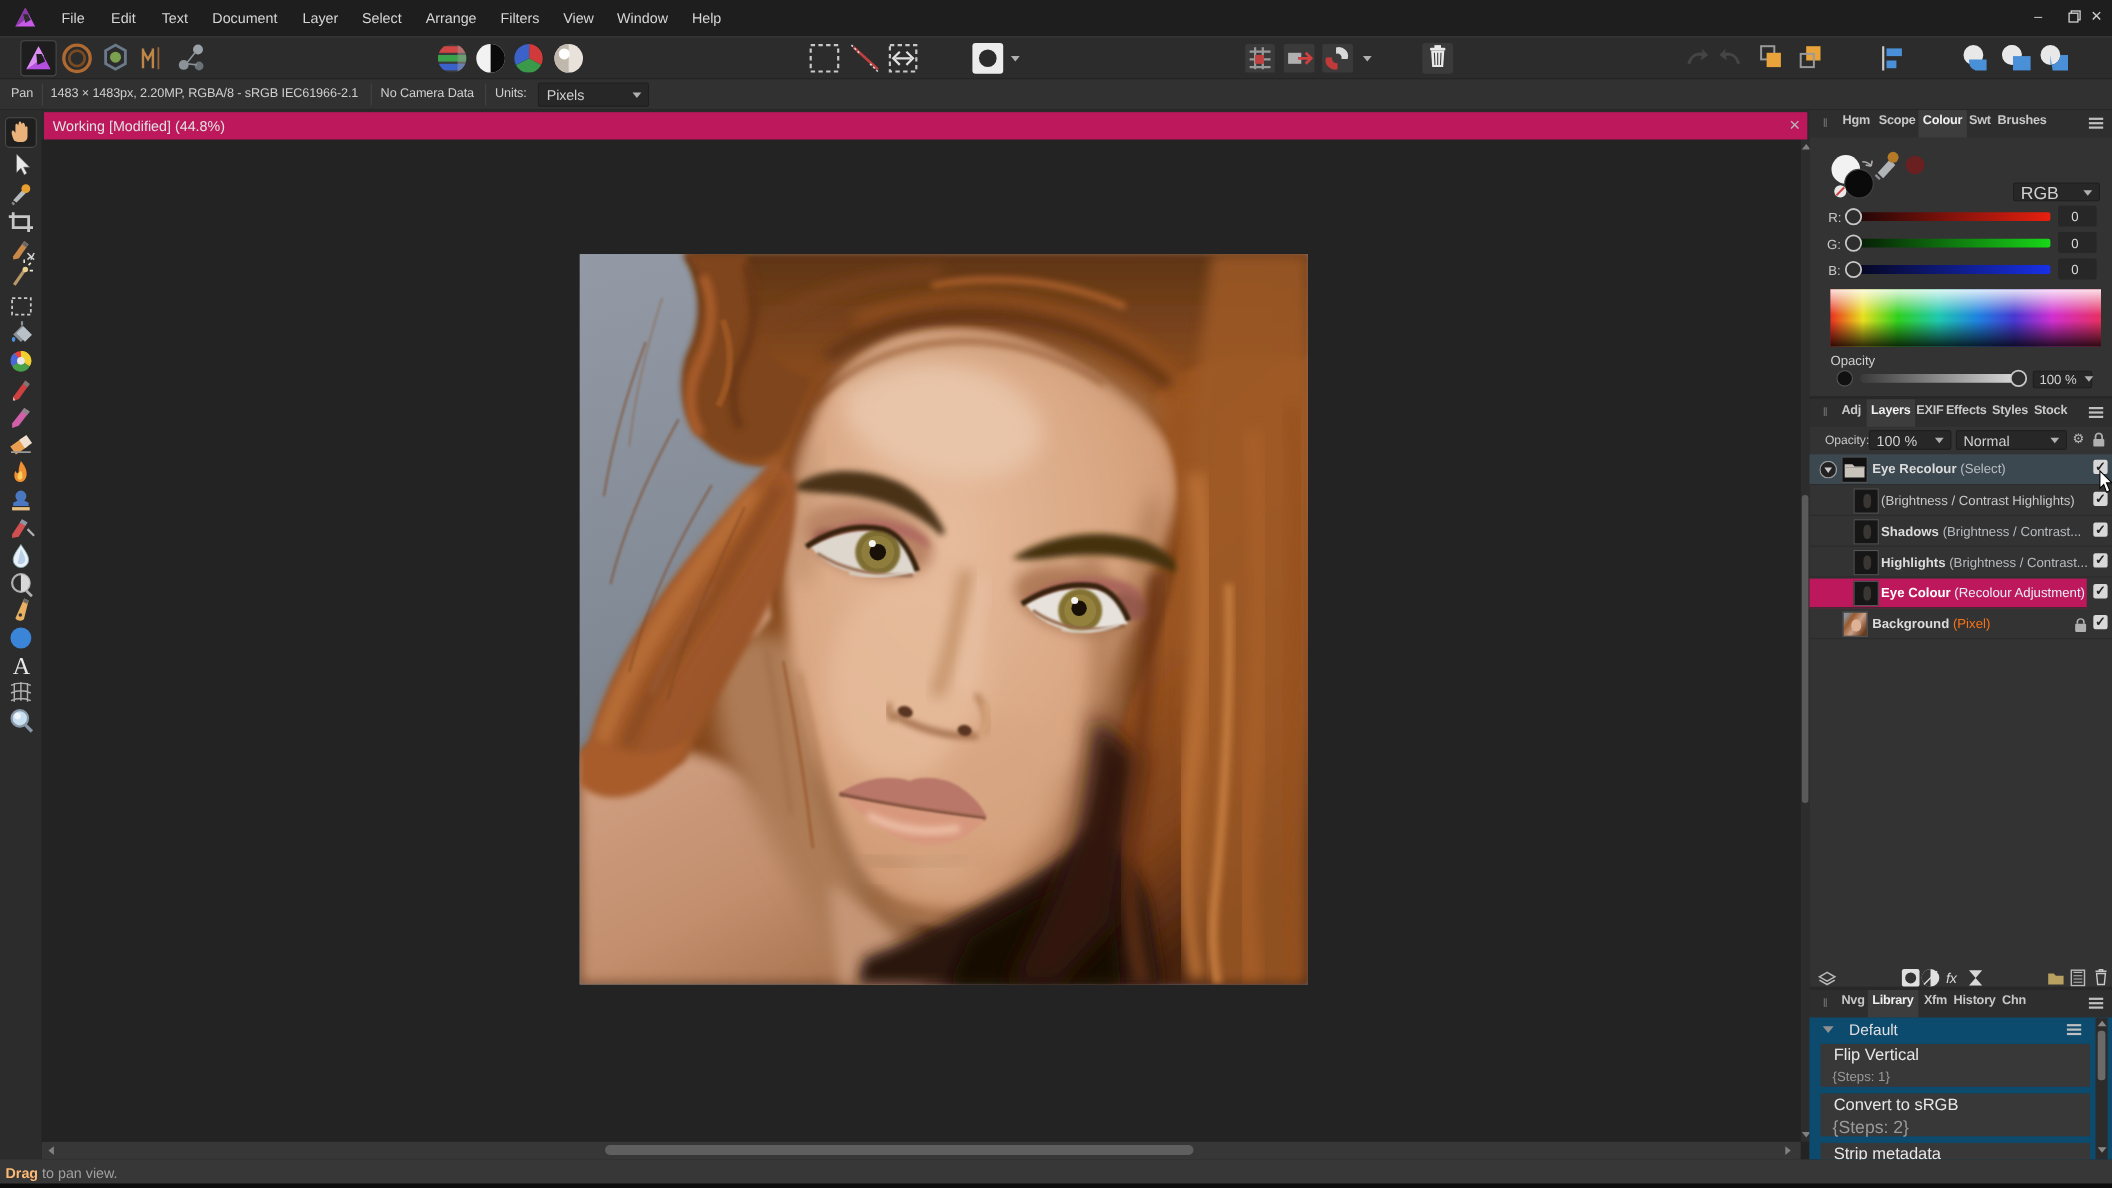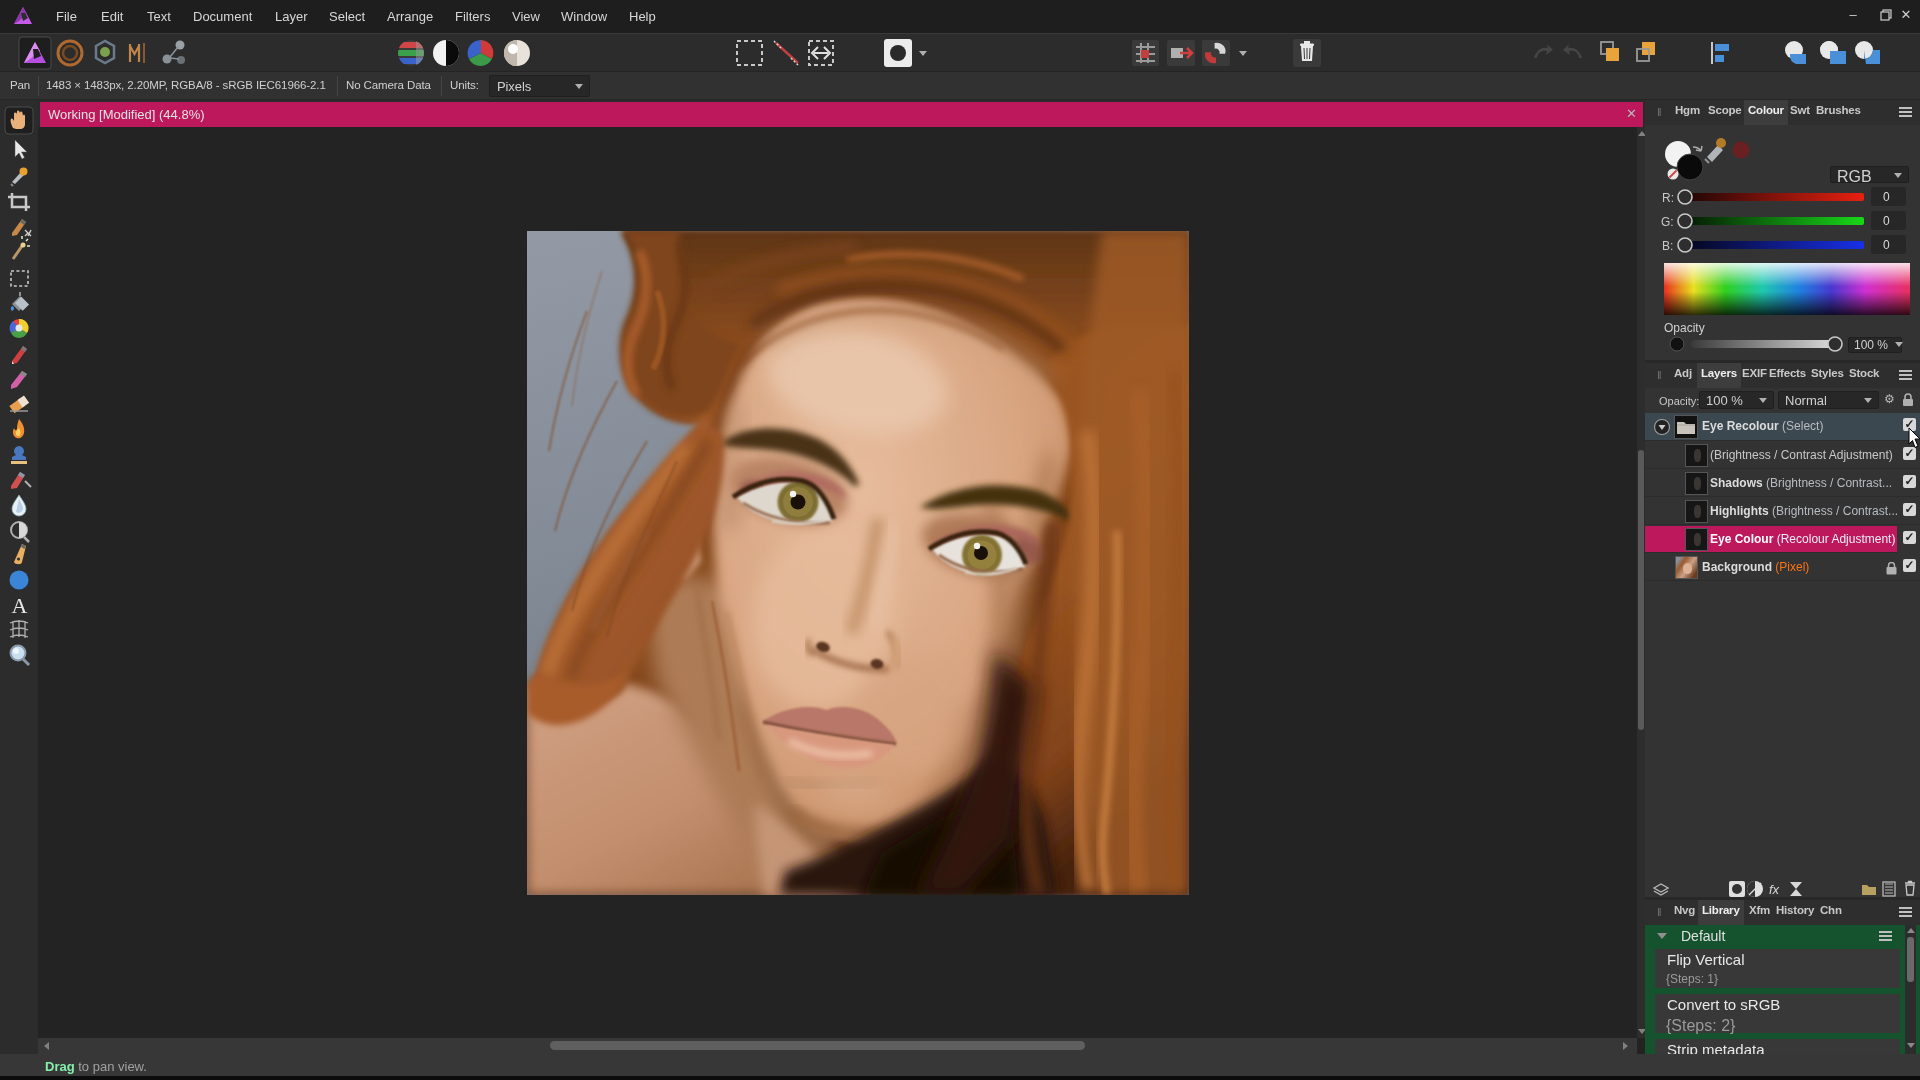--- a/index.html
+++ b/index.html
@@ -45,21 +45,21 @@
 
 #vscroll { position:absolute; left:1637px; top:127px; width:8px; height:911px; background:#2d2d2d; }
 #vthumb { position:absolute; left:1px; top:323px; width:6px; height:280px; background:#5a5a5a; border-radius:3px; }
 #hscroll { position:absolute; left:38px; top:1038px; width:1599px; height:16px; background:#373737; }
 #hthumb { position:absolute; left:512px; top:3px; width:535px; height:9px; background:#5f5f5f; border-radius:5px; }
 .scrollarrow { position:absolute; width:0; height:0; }
 
 
 #statusbar { position:absolute; left:0; top:1054px; width:1920px; height:22px; background:#373737;
   font-size:13px; color:#a0a0a0; }
-#statusbar b { color:#86efac;margin-left:40px; }
+#statusbar b { color:#fdba74; }
 #blackstrip { position:absolute; left:0; top:1076px; width:1920px; height:4px; background:#0c0c0c; }
 
 
 #rightpanel { position:absolute; left:1645px; top:100px; width:275px; height:954px; background:#333333; }
 .ptabs { position:absolute; left:0; width:275px; height:25px; background:#2e2e2e; color:#c8c8c8; font-size:11.5px; letter-spacing:-0.2px; }
 .ptab { position:absolute; top:4px;font-weight:bold; }
 .ptab.sel-box { top:0; height:25px; background:#3d3d3d; color:#efefef; padding-top:4px; padding-left:4px; padding-right:4px; }
 .hamb { position:absolute; right:8px; top:6px; width:13px; height:11px; color:#c0c0c0; }
 .hamb:before { content:""; position:absolute; left:0; top:1px; width:13px; height:2px; background:#c0c0c0;
   box-shadow:0 4px 0 #c0c0c0, 0 8px 0 #c0c0c0; }
@@ -633,21 +633,21 @@
           <path d="M3 10 L21 10" stroke="#a8a49c" stroke-width="1"></path>
         </svg>
         <span style="position:absolute;left:57px;top:6px"><b>Eye Recolour</b> <span style="color:#b8bcc0">(Select)</span></span>
         <span class="chk" style="left:258px;top:5px"></span>
         <svg width="16" height="22" viewBox="0 0 16 22" style="position:absolute;left:262px;top:14px;z-index:5">
           <path d="M2 1 L13 12 L8 12 L11 19 L8 20.5 L5.5 13.5 L2 17 Z" fill="#fff" stroke="#000" stroke-width="1"></path>
         </svg>
       </div>
       <div style="position:absolute;top:29px;width:275px;height:27px;border-bottom:1px solid #2c2c2c">
         <span class="lthumb" style="left:40px"></span>
-        <span style="position:absolute;left:65px;top:6px;color:#c8c8c8">(Brightness / Contrast Adjustment)</span>
+        <span style="position:absolute;left:65px;top:6px;color:#c8c8c8">(Brightness / Contrast Highlights)</span>
         <span class="chk" style="left:258px;top:5px"></span>
       </div>
       <div style="position:absolute;top:57px;width:275px;height:27px;border-bottom:1px solid #2c2c2c">
         <span class="lthumb" style="left:40px"></span>
         <span style="position:absolute;left:65px;top:6px"><b>Shadows</b> <span style="color:#b8bcc0">(Brightness / Contrast...</span></span>
         <span class="chk" style="left:258px;top:5px"></span>
       </div>
       <div style="position:absolute;top:85px;width:275px;height:27px;border-bottom:1px solid #2c2c2c">
         <span class="lthumb" style="left:40px"></span>
         <span style="position:absolute;left:65px;top:6px"><b>Highlights</b> <span style="color:#b8bcc0">(Brightness / Contrast...</span></span>
@@ -688,21 +688,21 @@
 
     <div class="ptabs" style="top:800px">
       <span class="gripdots">‖</span>
       <span class="ptab" style="left:29px">Nvg</span>
       <span class="ptab sel-box" style="left:53px">Library</span>
       <span class="ptab" style="left:104px">Xfm</span>
       <span class="ptab" style="left:131px">History</span>
       <span class="ptab" style="left:175px">Chn</span>
       <span class="hamb"></span>
     </div>
-    <div style="position:absolute;left:0;top:825px;width:275px;height:129px;background:#14532d;overflow:hidden">
+    <div style="position:absolute;left:0;top:825px;width:275px;height:129px;background:#0c4a6e;overflow:hidden">
       <div style="position:absolute;left:12px;top:8px;width:0;height:0;border-left:5px solid transparent;border-right:5px solid transparent;border-top:6px solid #909090"></div>
       <span style="position:absolute;left:36px;top:3px;font-size:14px;color:#e0e0e0">Default</span>
       <span class="hamb" style="right:28px;top:5px"></span>
       <div style="position:absolute;left:10px;top:24px;width:245px;height:39px;background:#383838"></div>
       <span style="position:absolute;left:22px;top:26px;font-size:15px;color:#e8e8e8">Flip Vertical</span>
       <span style="position:absolute;left:21px;top:47px;font-size:12px;color:#9a9a9a">{Steps: 1}</span>
       <div style="position:absolute;left:10px;top:69px;width:245px;height:39px;background:#383838"></div>
       <span style="position:absolute;left:22px;top:71px;font-size:15px;color:#e8e8e8">Convert to sRGB</span>
       <span style="position:absolute;left:21px;top:92px;font-size:16px;color:#9a9a9a">{Steps: 2}</span>
       <div style="position:absolute;left:10px;top:114px;width:245px;height:39px;background:#383838"></div>

